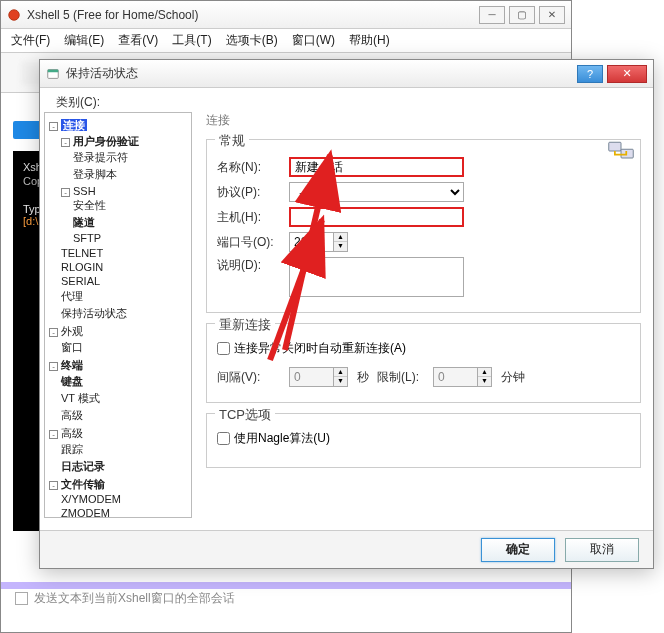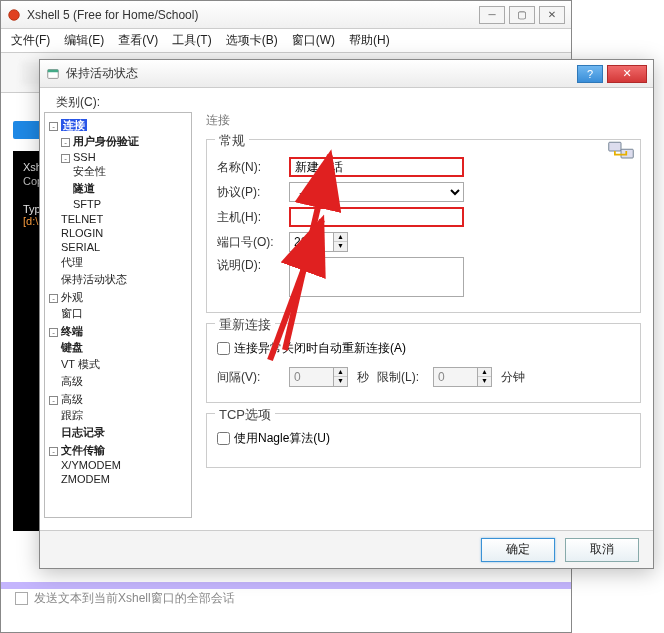--- a/index.html
+++ b/index.html
@@ -70,21 +70,21 @@
 .row .spin-btns span { height: 9px; font-size: 7px; line-height: 8px; text-align:center; background:#f0f0f0; border-bottom:1px solid #ccc; }
 .row .spin-btns span:last-child { border-bottom:none; }
 .conn-icon { position: absolute; right: 18px; top: 50px; width: 28px; height: 26px; }
 
 .chk-row { display: flex; align-items: center; font-size: 12px; margin: 4px 0 10px; gap: 4px; }
 .chk-row input { width: 13px; height: 13px; }
 
 
 .dlg-footer { position: absolute; left: 0; right: 0; bottom: 0; height: 38px; background: #f4f4f4; border-top: 1px solid #ccc; display: flex; justify-content: flex-end; align-items: center; padding: 0 14px; gap: 10px; }
 .btn { width: 74px; height: 24px; border: 1px solid #8aa; background: linear-gradient(#fff,#e8f0f4); font-size: 12px; display: flex; align-items: center; justify-content: center; color: #222; }
-.btn.primary { border-color: #3a92d6; box-shadow: 0 0 2px rgba(58,146,214,.6); }
+.btn.primary { border-color: #3a92d6; box-shadow: 0 0 2px rgba(58,146,214,.6); font-weight: bold; }
 
 
 .arrows { position: absolute; left: 0; top: 0; pointer-events: none; z-index: 20; }
 
 
 .outer-footer { position: absolute; left: 0; right: 0; bottom: 24px; height: 26px; border-top: 7px solid #c4b5fd; display: flex; align-items: center; padding: 0 14px; gap: 6px; font-size: 12px; color: #888; }
 .outer-footer .chk { width: 13px; height: 13px; border: 1px solid #aaa; }
 .statusbar { position: absolute; left: 0; right: 0; bottom: 0; height: 22px; border-top: 1px solid #ccc; background: #f7f7f7; display: flex; align-items: center; font-size: 11px; color: #555; padding: 0 10px; gap: 14px; }
 .statusbar .sp { flex: 1; }
 </style>
@@ -139,20 +139,24 @@
       <div class="dlg-close">✕</div>
     </div>
 
     <span class="tree-label">类别(C):</span>
     <div class="dlg-body">
       <div class="tree">
         <ul>
           <li><span class="exp">-</span><span class="sel bold">连接</span>
             <ul>
               <li><span class="exp">-</span><span class="bold">用户身份验证</span>
+                <ul>
+                  <li>登录提示符</li>
+                  <li>登录脚本</li>
+                </ul>
               </li>
               <li><span class="exp">-</span><span>SSH</span>
                 <ul>
                   <li>安全性</li>
                   <li class="bold">隧道</li>
                   <li>SFTP</li>
                 </ul>
               </li>
               <li>TELNET</li>
               <li>RLOGIN</li>

